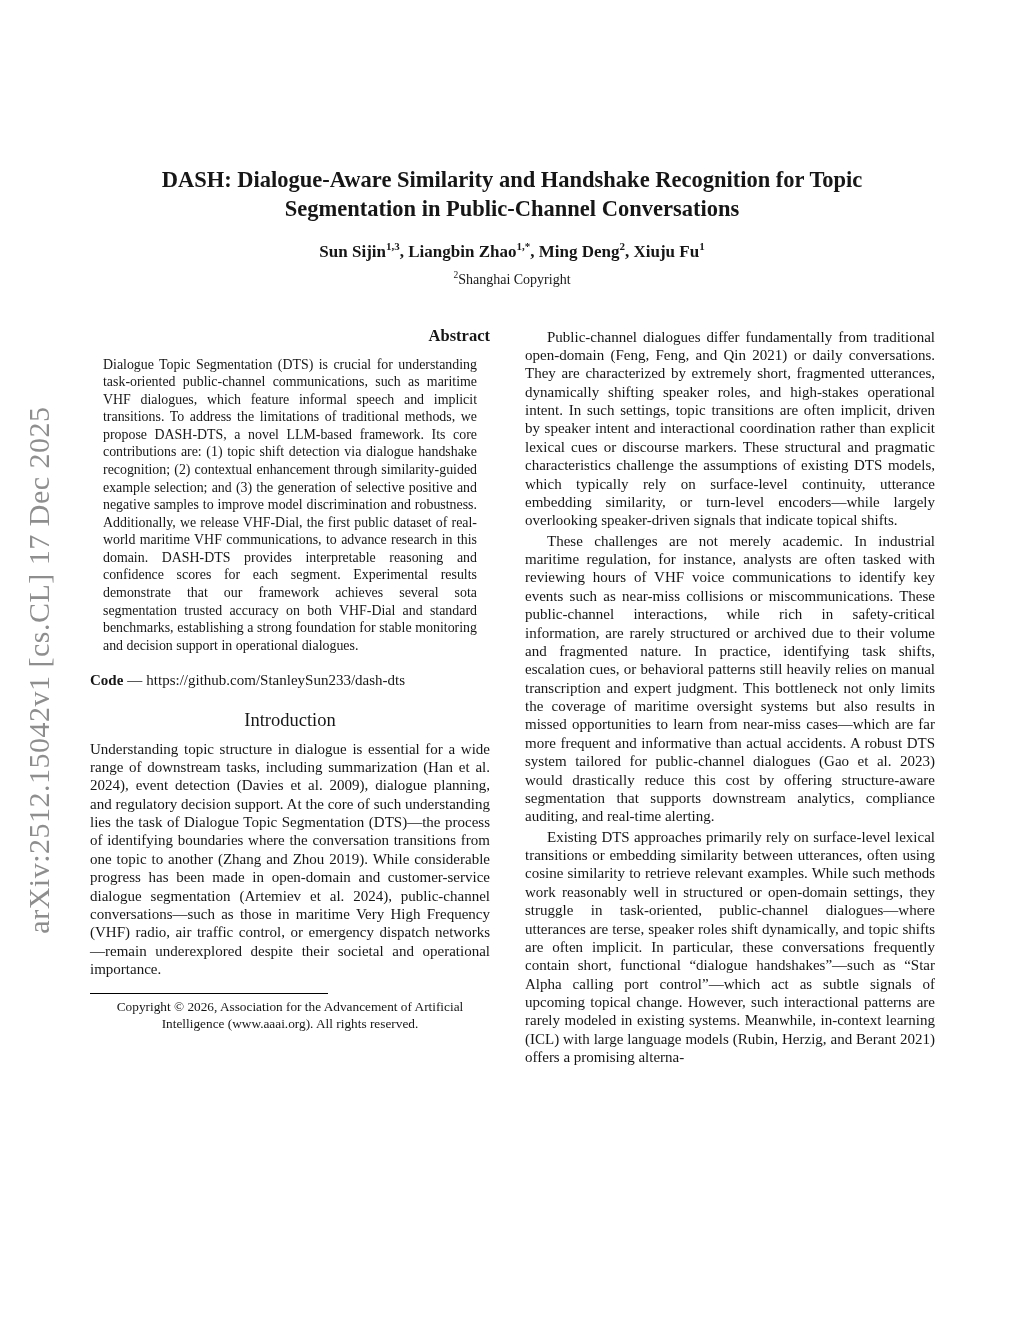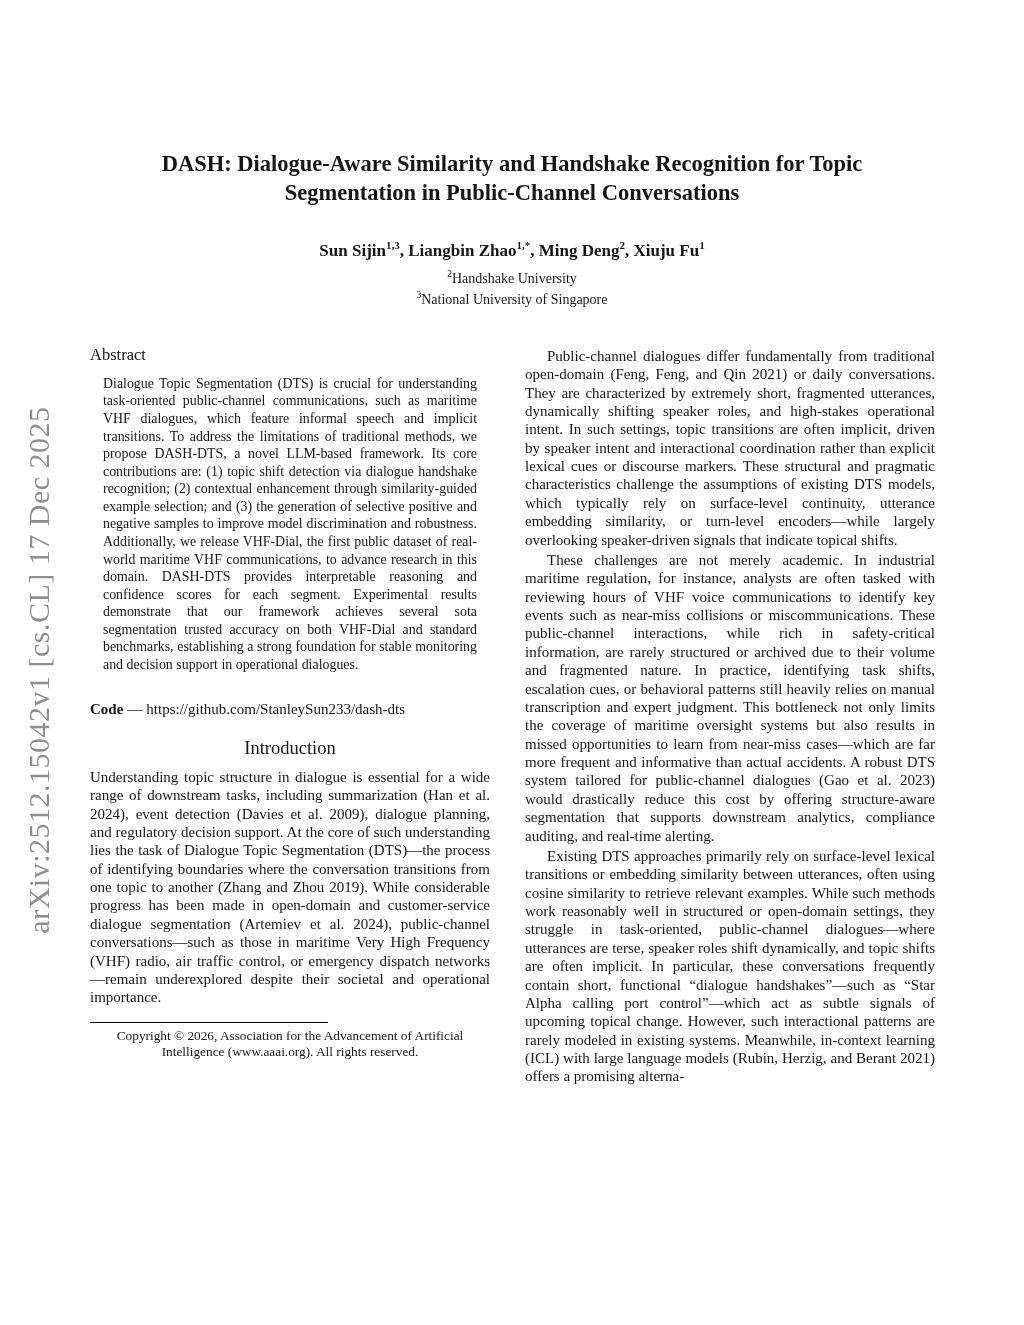--- a/index.html
+++ b/index.html
@@ -24,24 +24,24 @@
     color: #8e8e8e;
     letter-spacing: 0.5px;
   }
 
   
   .header { padding-top: 150px; text-align: center; }
   .paper-title {
     font-size: 22.5px;
     font-weight: bold;
     line-height: 1.28;
-    margin: 0;
+    margin: 16px;
   }
   .authors {
-    margin-top: 32px;
+    margin-top: 17px;
     font-size: 17px;
     font-weight: bold;
   }
   .authors sup { font-size: 11px; font-weight: bold; }
   .affiliations {
     margin-top: 7px;
     font-size: 14px;
     line-height: 1.33;
   }
   .affiliations sup { font-size: 9.5px; }
@@ -51,41 +51,41 @@
     display: flex;
     margin: 36px 89px 0 90px;
     gap: 35px;
     text-align: justify;
     hyphens: auto;
   }
   .col-left  { width: 400px; flex: 0 0 400px; }
   .col-right { width: 410px; flex: 0 0 410px; }
 
   .section-heading {
-    text-align: left;
+    text-align: right;
     font-size: 16.5px;
-    font-weight: normal;
+    font-weight: bold;
     margin: 0 0 10px 0;
   }
   .intro-heading {
     text-align: center;
     font-size: 18.5px;
     font-weight: normal;
     margin: 19px 0 9px 0;
   }
 
   .abstract-body {
     width: 374px;
     margin: 8px auto;
     font-size: 13.9px;
     line-height: 1.265;
   }
 
   .resources {
-    margin-top: 26px;
+    margin-top: 17px;
     font-size: 15px;
     line-height: 1.28;
   }
   .res-item {
     padding-left: 19px;
     text-indent: -19px;
     overflow-wrap: anywhere;
     margin-bottom: 1px;
   }
   .res-label { font-weight: bold; }
@@ -122,22 +122,21 @@
     <span>DASH: Dialogue-Aware Similarity and Handshake Recognition for Topic</span><br>
     <span>Segmentation in Public-Channel Conversations</span>
   </h1>
   <div class="authors">
     <span><span>Sun Sijin</span><sup>1,3</sup><span>, </span></span>
     <span><span>Liangbin Zhao</span><sup>1,*</sup><span>, </span></span>
     <span><span>Ming Deng</span><sup>2</sup><span>, </span></span>
     <span><span>Xiuju Fu</span><sup>1</sup><span></span></span>
   </div>
   <div class="affiliations">
-    <div><sup>2</sup><span>Handshake University</span></div>
-    <div><sup>3</sup><span>National University of Singapore</span></div>
+    <div><sup>2</sup><span>Shanghai Copyright</span></div>
   </div>
 </header>
 
 <div class="columns">
 
   <div class="col-left">
     <h2 class="section-heading">Abstract</h2>
     <p class="abstract-body">Dialogue Topic Segmentation (DTS) is crucial for understanding task-oriented public-channel communications, such as maritime VHF dialogues, which feature informal speech and implicit transitions. To address the limitations of traditional methods, we propose DASH-DTS, a novel LLM-based framework. Its core contributions are: (1) topic shift detection via dialogue handshake recognition; (2) contextual enhancement through similarity-guided example selection; and (3) the generation of selective positive and negative samples to improve model discrimination and robustness. Additionally, we release VHF-Dial, the first public dataset of real-world maritime VHF communications, to advance research in this domain. DASH-DTS provides interpretable reasoning and confidence scores for each segment. Experimental results demonstrate that our framework achieves several sota segmentation trusted accuracy on both VHF-Dial and standard benchmarks, establishing a strong foundation for stable monitoring and decision support in operational dialogues.</p>
 
     <div class="resources">

